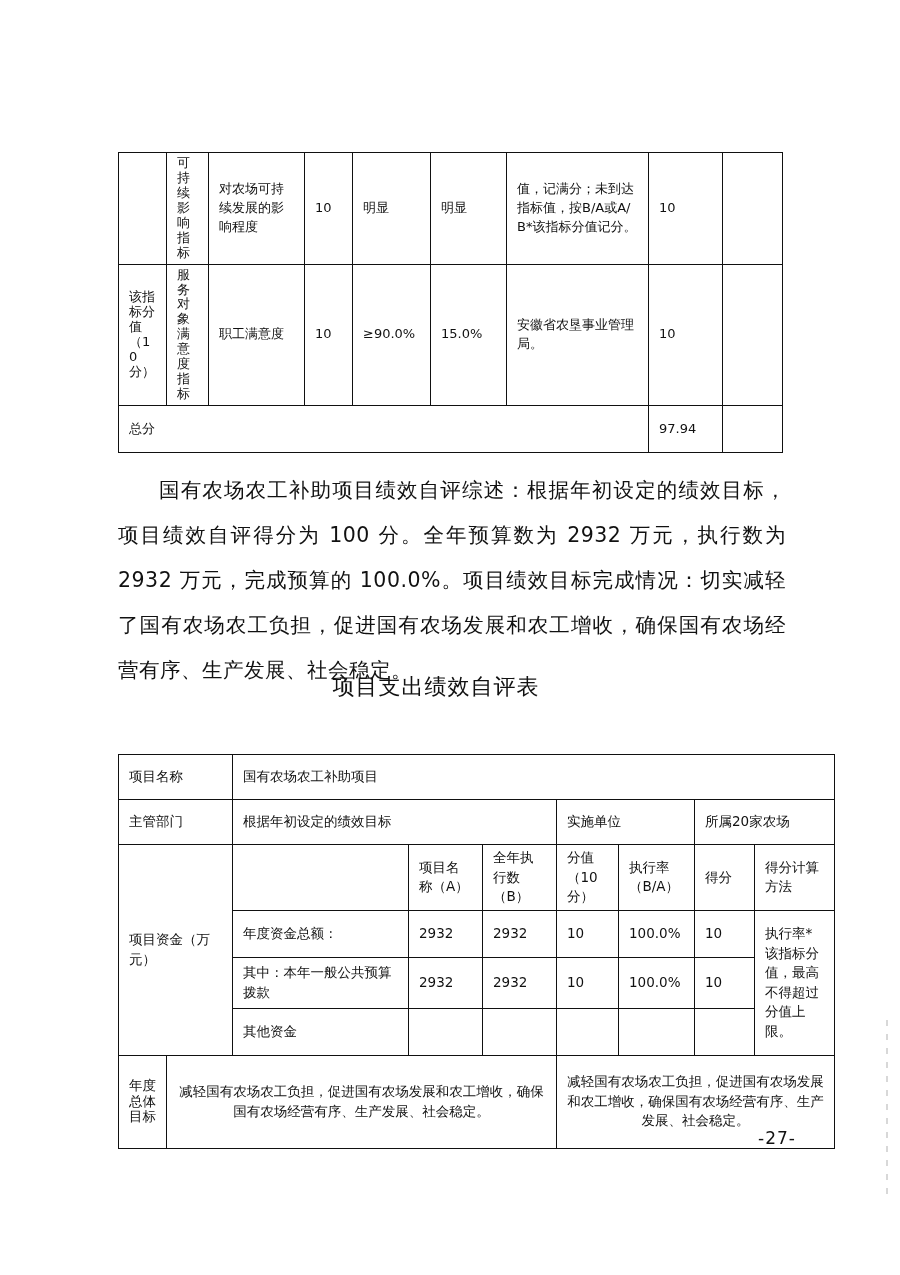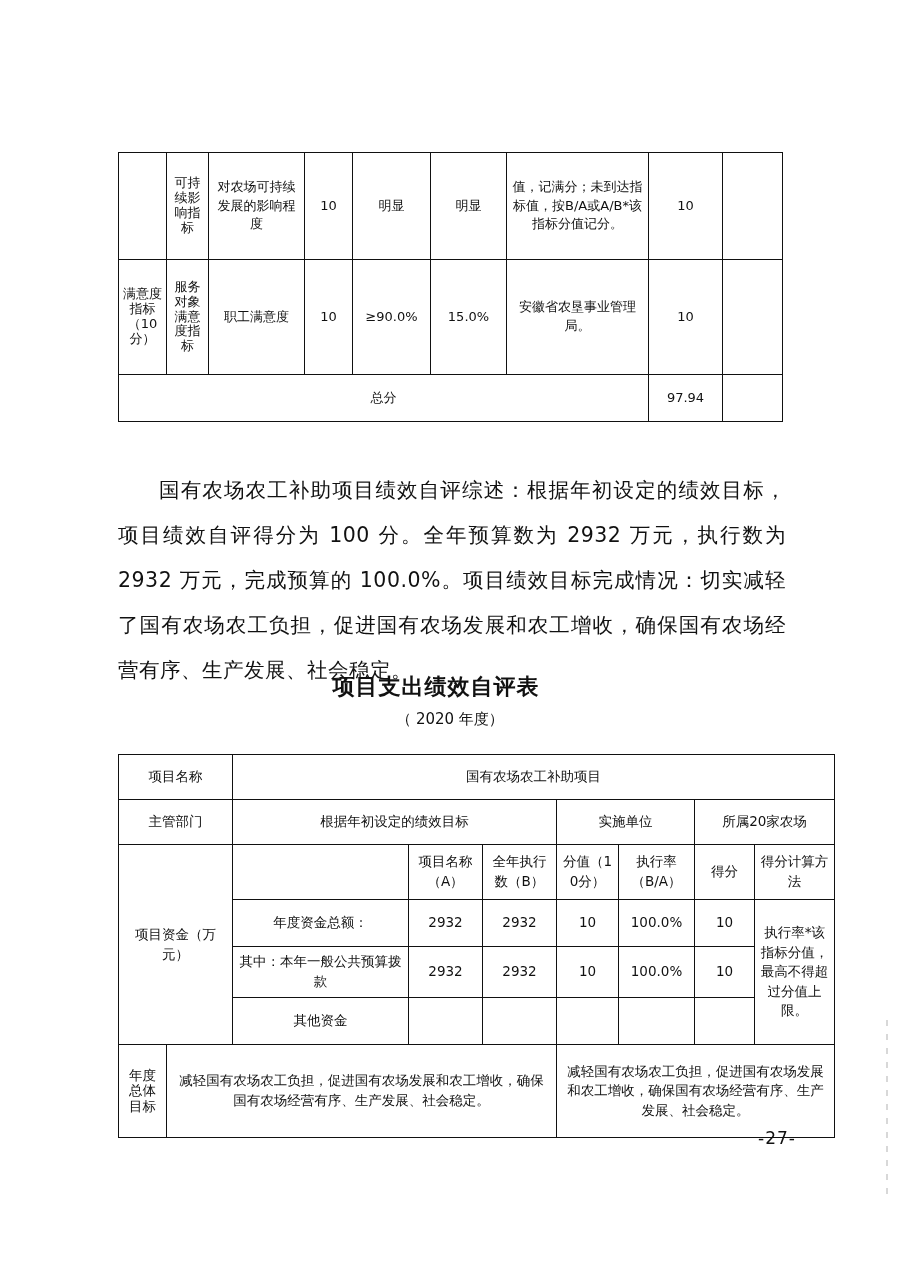--- a/index.html
+++ b/index.html
@@ -25,23 +25,22 @@
 
   
   table.doc {
     border-collapse: collapse;
     table-layout: fixed;
     font-size: 13px;
     line-height: 1.45;
   }
   table.doc td {
     border: 1px solid #111;
-    text-align: center;
     vertical-align: middle;
-    padding: 3px 4px;
+    padding: 3px 10px;
     word-break: break-all;
   }
   .vtext {
     
     line-height: 1.15;
     font-size: 13px;
     letter-spacing: 0px;
   }
   .lt { text-align: left; }
 
@@ -67,21 +66,21 @@
   }
   #summary p { margin: 0; text-indent: 2em; }
 
   
   #form-title {
     position: absolute;
     left: 0; top: 672px;
     width: 872px;
     text-align: center;
     font-size: 22px;
-    font-weight: bold;
+    font-weight: normal;
     letter-spacing: 1px;
   }
   #form-year {
     position: absolute;
     left: 0; top: 710px;
     width: 900px;
     text-align: center;
     font-size: 15px;
   }
 
@@ -141,21 +140,21 @@
         <td class="vtext">可持续影响指标</td>
         <td>对农场可持续发展的影响程度</td>
         <td>10</td>
         <td>明显</td>
         <td>明显</td>
         <td class="lt">值，记满分；未到达指标值，按B/A或A/B*该指标分值记分。</td>
         <td class="lt">10</td>
         <td></td>
       </tr>
       <tr>
-        <td class="vtext" style="height:108px">满意度指标（10分）</td>
+        <td class="vtext" style="height:108px">该指标分值（10分）</td>
         <td class="vtext">服务对象满意度指标</td>
         <td>职工满意度</td>
         <td>10</td>
         <td>≥90.0%</td>
         <td>15.0%</td>
         <td class="lt">安徽省农垦事业管理局。</td>
         <td class="lt">10</td>
         <td></td>
       </tr>
       <tr>
@@ -164,21 +163,20 @@
         <td></td>
       </tr>
     </tbody>
   </table>
 
   <div id="summary">
     <p>国有农场农工补助项目绩效自评综述：根据年初设定的绩效目标，项目绩效自评得分为 100 分。全年预算数为 2932 万元，执行数为 2932 万元，完成预算的 100.0%。项目绩效目标完成情况：切实减轻了国有农场农工负担，促进国有农场发展和农工增收，确保国有农场经营有序、生产发展、社会稳定。</p>
   </div>
 
   <div id="form-title">项目支出绩效自评表</div>
-  <div id="form-year">（ 2020 年度）</div>
 
   <table class="doc" id="eval-table">
     <colgroup>
       <col style="width:48px">
       <col style="width:66px">
       <col style="width:176px">
       <col style="width:74px">
       <col style="width:74px">
       <col style="width:62px">
       <col style="width:76px">

